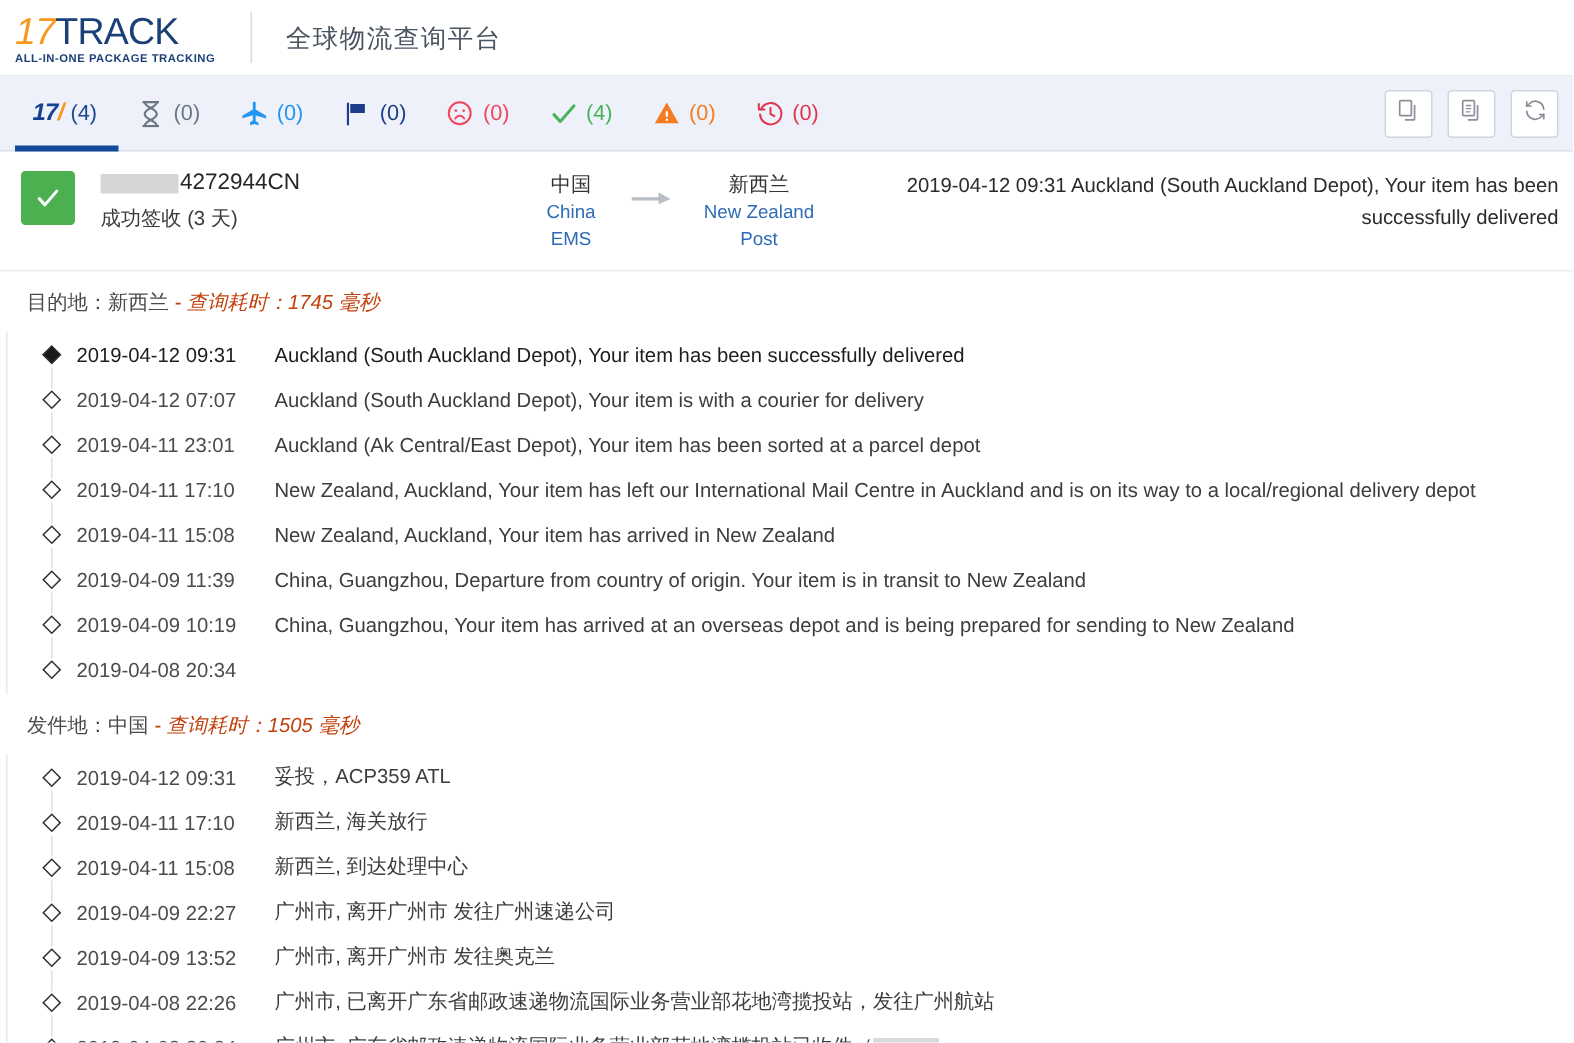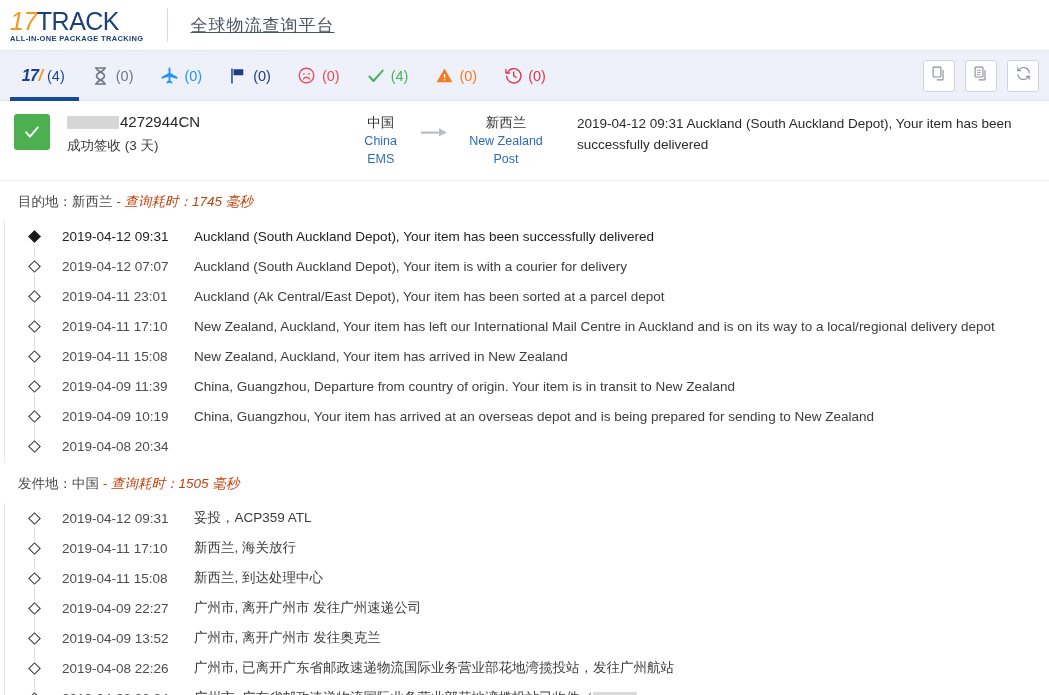--- a/index.html
+++ b/index.html
@@ -43,21 +43,20 @@
   .logo-divider {
     width: 1px;
     height: 34px;
     background: #d6dbe3;
     margin: 0 22px 0 24px;
   }
   .site-tagline {
     font-size: 17px;
     color: #4a5462;
     letter-spacing: 1px;
-    text-decoration: underline;
   }
 
   
   .tabbar {
     height: 50px;
     background: #eef1f9;
     border-bottom: 1px solid #dfe3ec;
     display: flex;
     align-items: stretch;
     position: relative;
@@ -160,20 +159,21 @@
     width: 30px; margin-top: 14px;
     display: flex; align-items: center; justify-content: center;
   }
   .sum-latest {
     margin-left: 27px;
     font-size: 13.5px;
     color: #2b2b2b;
     line-height: 21px;
     max-width: 462px;
     padding-top: 1px;
+    text-align: right;
   }
 
   
   .track-area { padding: 0; }
   .section-head {
     font-size: 13.5px;
     color: #4a4a4a;
     padding: 12px 0 10px 18px;
   }
   .section-head .dim { color: #c2410c; font-style: italic; }
@@ -205,21 +205,21 @@
     left: 34.2px;
     top: 24px;
     width: 1px; height: 14px;
     background: #dcdfe4;
   }
   .ev-time {
     font-size: 13.5px;
     color: #4c4c4c;
     width: 132px;
     flex: 0 0 auto;
-    margin-left: 35px;
+    margin-left: 24px;
     white-space: nowrap;
   }
   .ev-desc {
     font-size: 13.5px;
     color: #3d3d3d;
     white-space: nowrap;
     display: flex; align-items: center;
   }
   .ev-first .ev-time, .ev-first .ev-desc { color: #1d1d1d; }
 </style>

